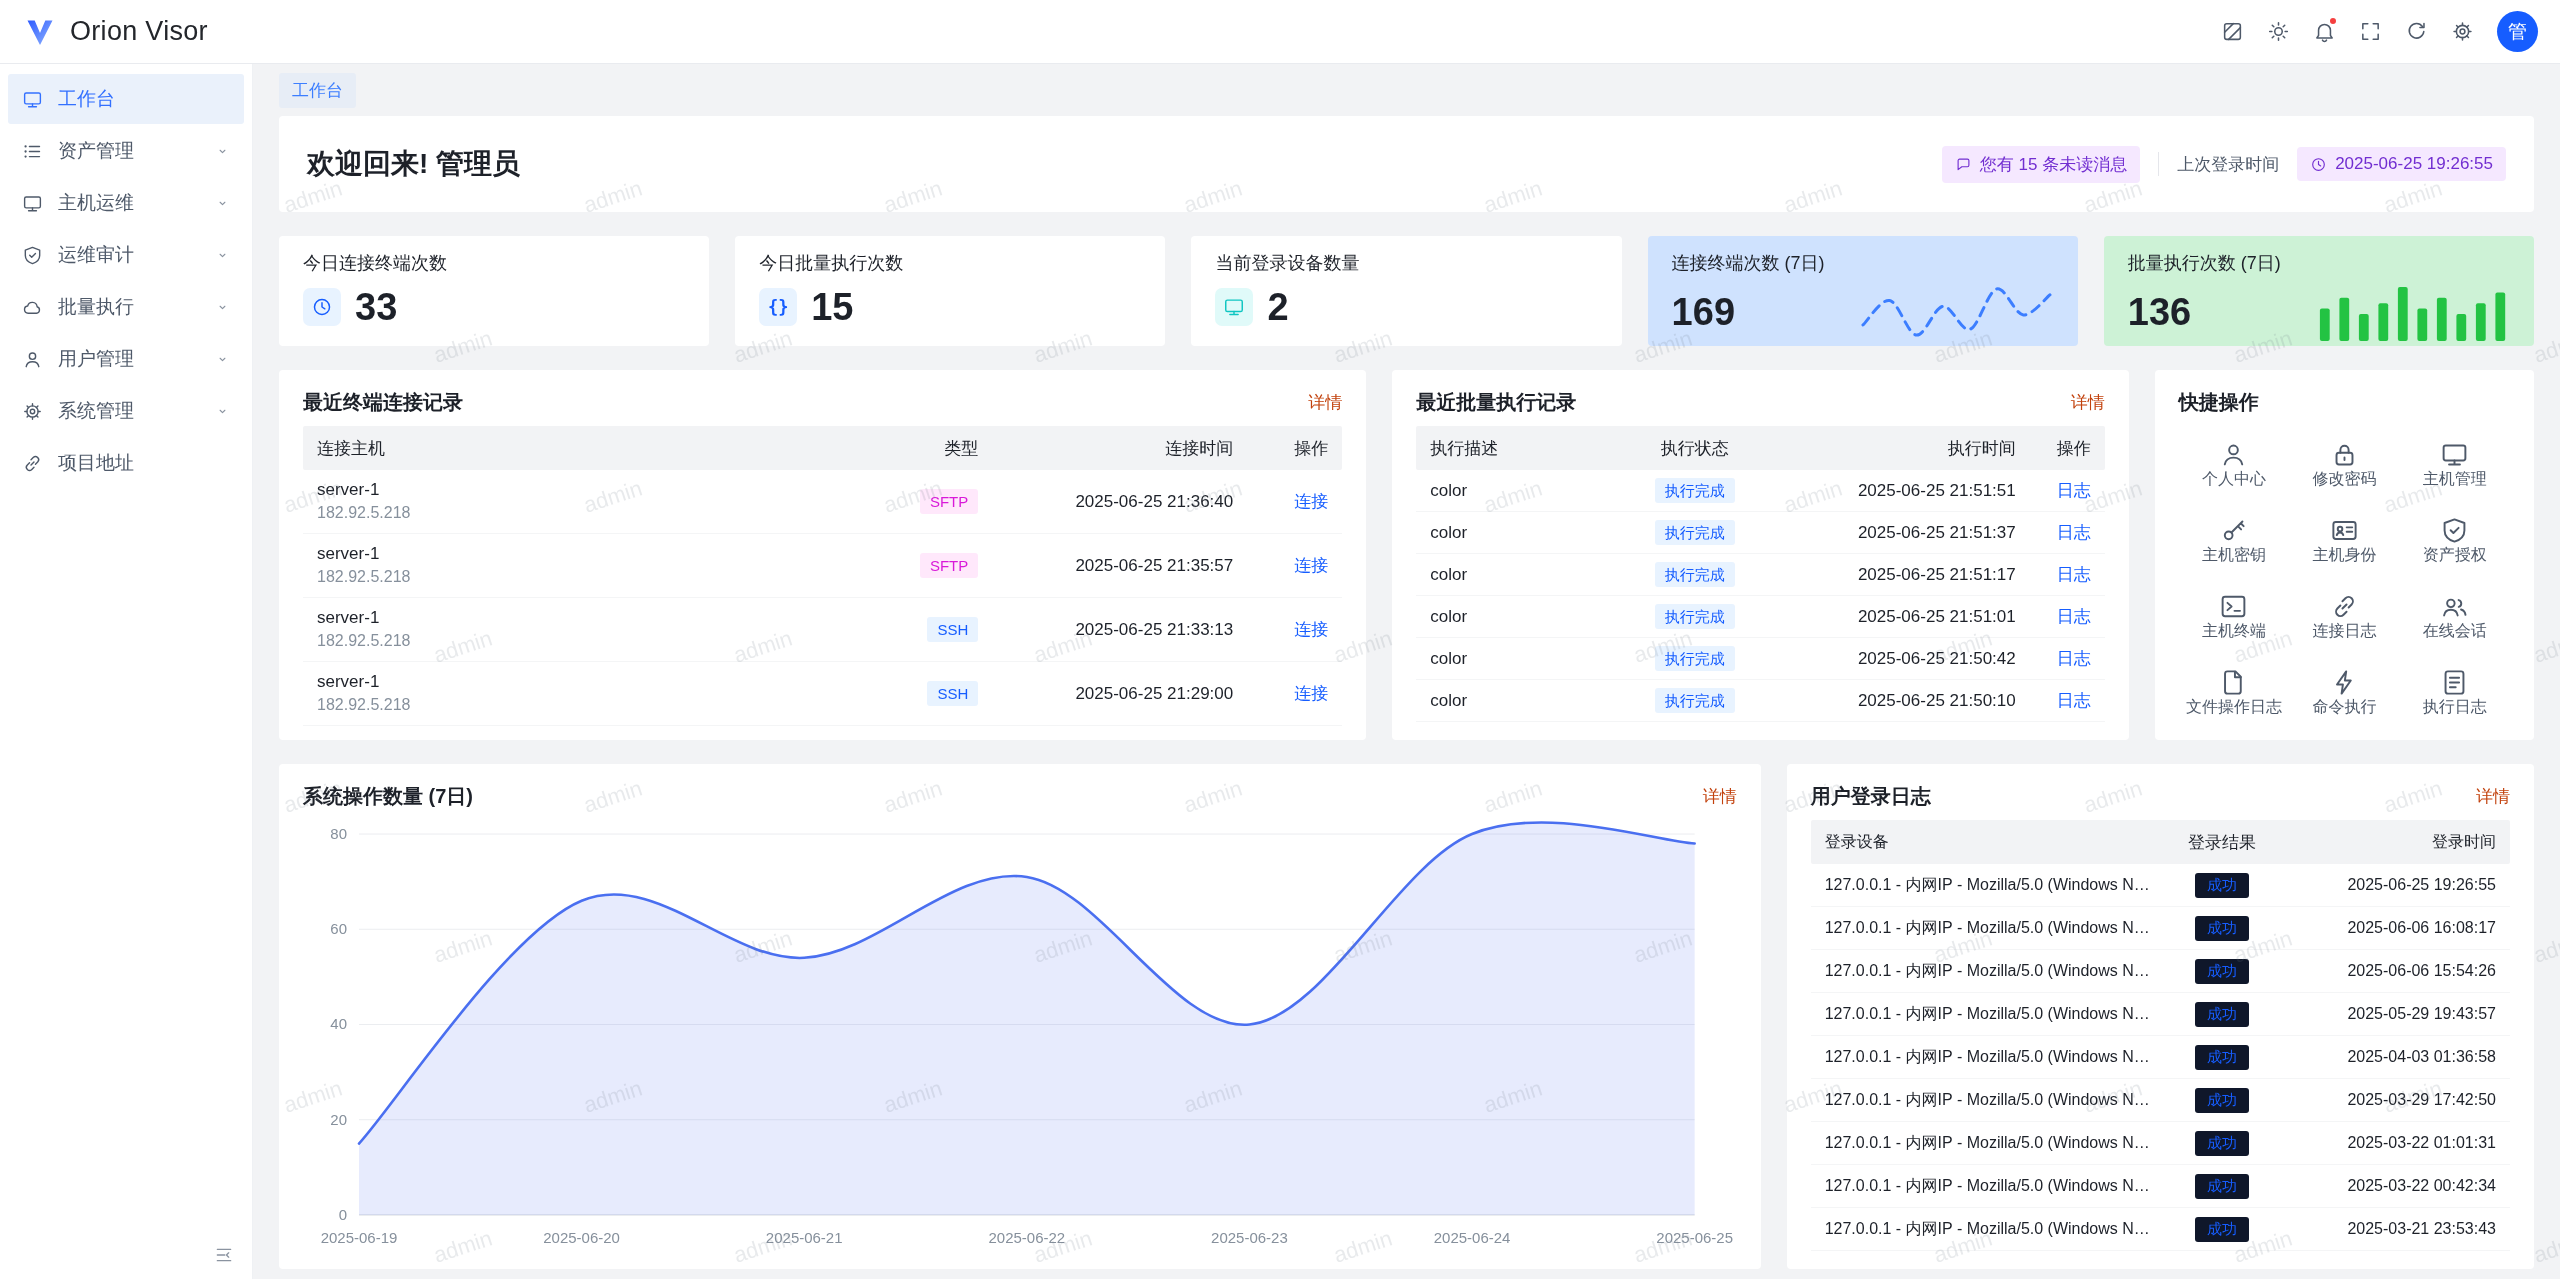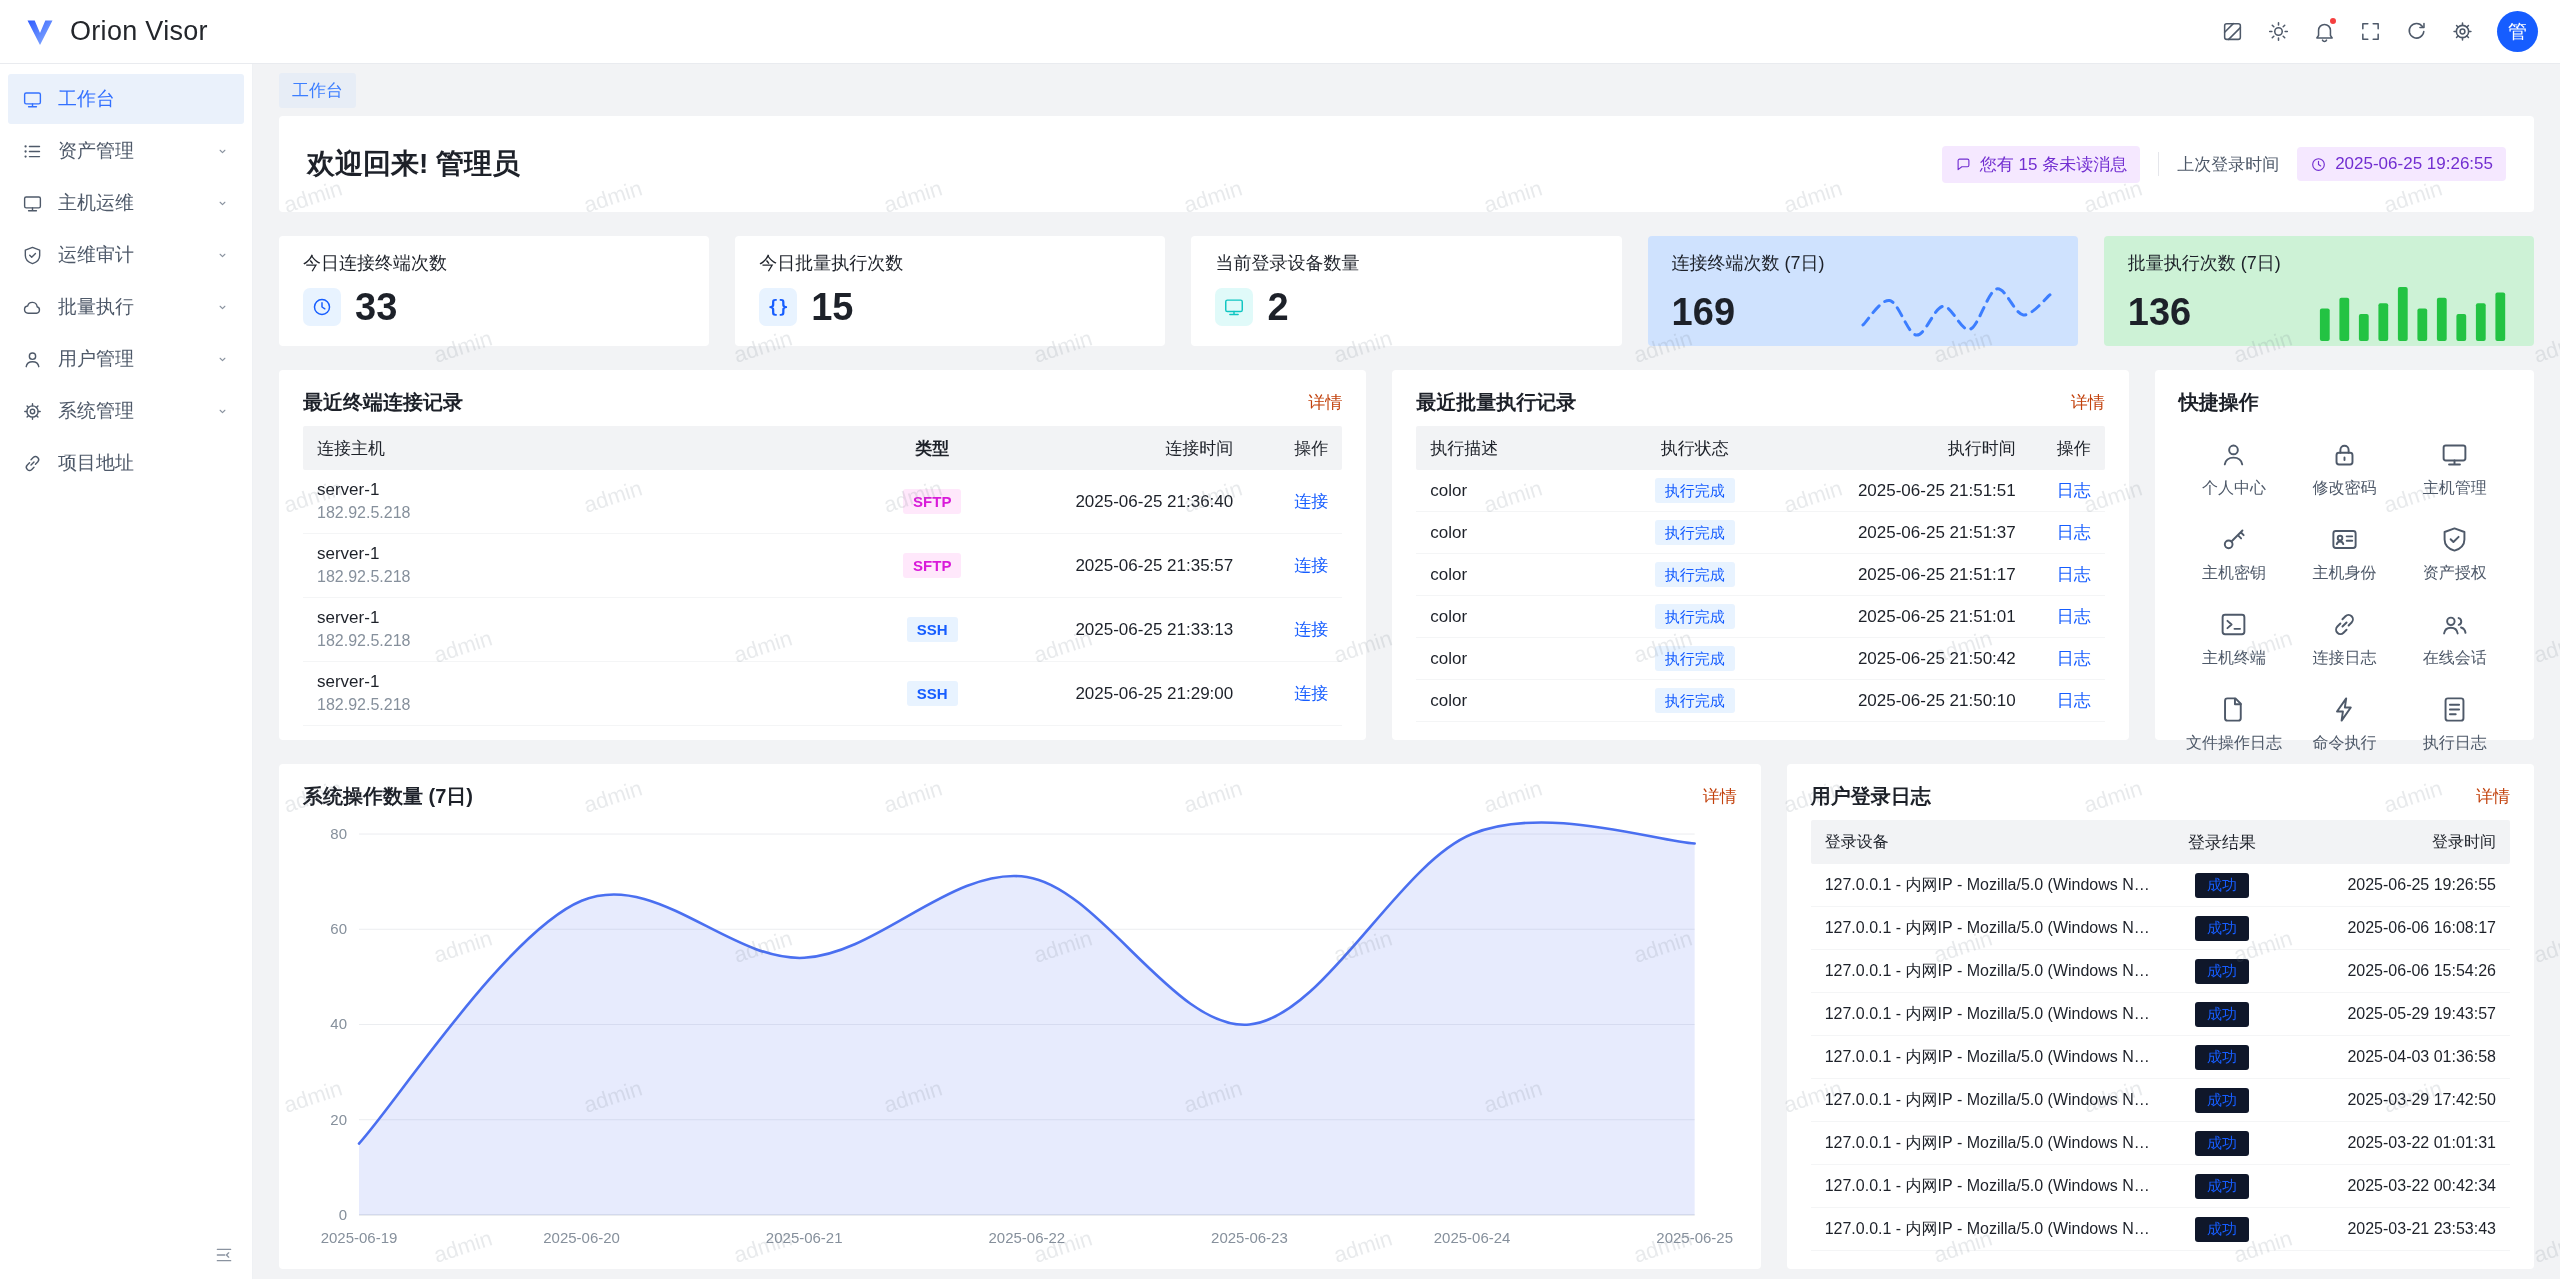--- a/index.html
+++ b/index.html
@@ -94,38 +94,38 @@
   .detail-link { font-size:17px; color:#c2410c; cursor:pointer; text-decoration:none; }
   #terminal-card { flex:3.2; } #batch-card { flex:2.12; } #quick-card { flex:1.02; }
 
   .tbl { margin-top:8px; }
   .tr { display:flex; align-items:center; }
   .th-row { background:#F2F3F5; height:44px; border-radius:2px; font-size:17px; font-weight:500; color:#1D2129; }
   .td,.th { padding:0 14px; font-size:17px; }
   .t-row { border-bottom:1px solid #F4F5F6; }
   #terminal-table .t-row { height:64px; }
   .col-host { flex:1; min-width:0; }
-  .col-type { width:120px; flex:none; text-align:center;font-weight:bold; }
+  .col-type { width:120px; flex:none; text-align:right; }
   .col-time { width:255px; flex:none; text-align:right; }
   .col-act  { width:95px;  flex:none; text-align:right; }
   .host-name { font-size:17px; color:#1D2129; line-height:1.4; }
   .host-ip   { font-size:16px; color:#86909C; line-height:1.4; }
   .tag { display:inline-block; font-size:15px; padding:3px 10px; border-radius:3px; line-height:1.3; }
   .tag-magenta { background:#FFE8FB; color:#D91AD9; }
   .tag-blue    { background:#E8F3FF; color:#165DFF; }
   .link { color:#165DFF; font-size:17px; cursor:pointer; text-decoration:none; }
 
   #batch-table .t-row { height:42px; }
   .bcol-desc { flex:1; min-width:0; }
   .bcol-status { width:170px; flex:none; text-align:center; }
   .bcol-time { width:250px; flex:none; text-align:right; }
   .bcol-act  { width:75px;  flex:none; text-align:right; }
 
   .quick-grid { display:grid; grid-template-columns:repeat(3,1fr); row-gap:26px; margin-top:22px; }
-  .quick-item { display:flex; flex-direction:column; align-items:center; gap:9px; color:#4E5969; cursor:pointer; }
+  .quick-item { display:flex; flex-direction:column; align-items:center; color:#4E5969; cursor:pointer; }
   .quick-item svg { width:29px; height:29px; }
   .quick-label { font-size:16px; text-align:center; }
 
   
   .bottom-row { display:flex; gap:26px; margin-top:24px; height:505px; }
   #chart-card { flex:2.05; display:flex; flex-direction:column; }
   #login-card { flex:1; display:flex; flex-direction:column; }
   #ops-chart { flex:1; width:100%; margin-top:6px; overflow:visible; }
 
   #login-table .t-row { height:43px; }

